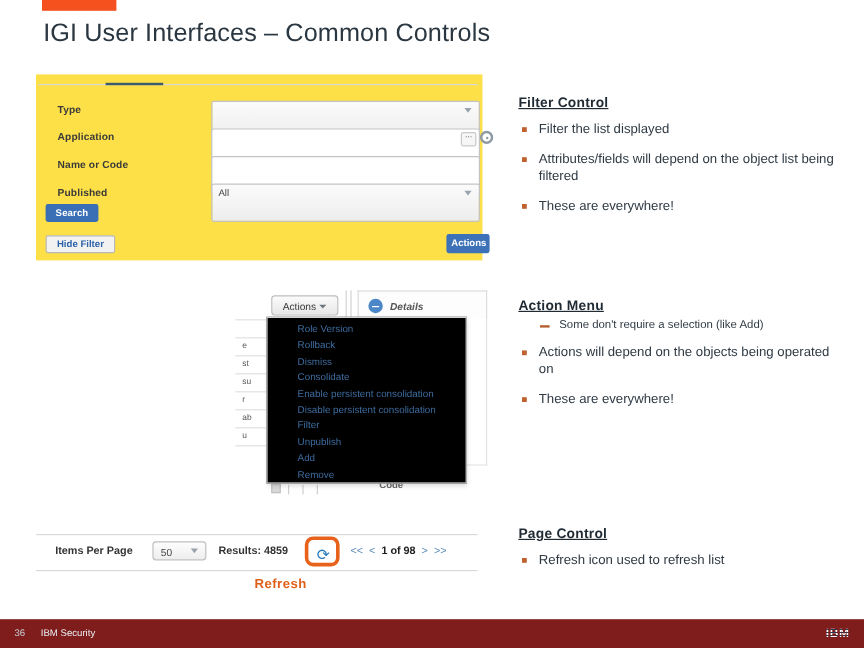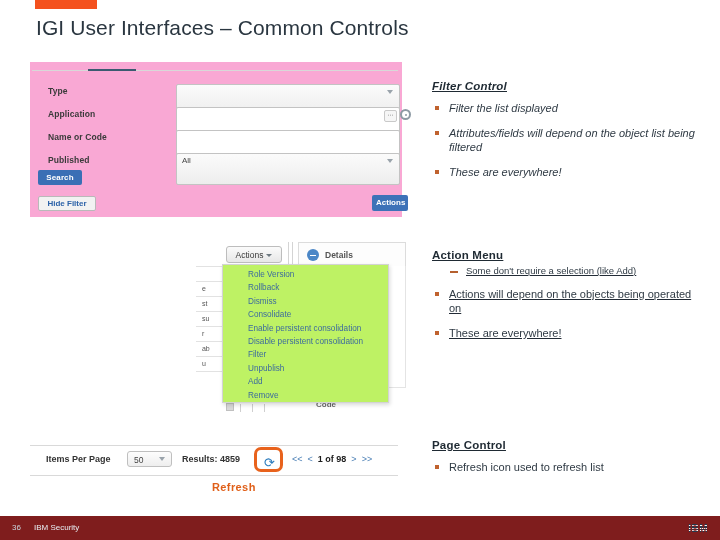--- a/index.html
+++ b/index.html
@@ -83,21 +83,21 @@
     background: #b5602f;
   }
 
   
   .filter-panel {
     position: absolute;
     left: 30px;
     top: 62px;
     width: 372px;
     height: 155px;
-    background: #f9a8d4;
+    background: #fde047;
   }
   .tabline {
     position: absolute;
     left: 2px;
     top: 8px;
     width: 366px;
     height: 1px;
     background: #d8d8d8;
   }
   .tabline-active {
@@ -298,20 +298,21 @@
   .details-box {
     position: absolute;
     left: 102px;
     top: 2px;
     width: 108px;
     height: 24px;
     border: 1px solid #dcdcdc;
     border-bottom: none;
     box-sizing: border-box;
     background: #fdfdfd;
+    font-style: italic;
   }
   .collapse-ic {
     position: absolute;
     left: 8px;
     top: 6px;
     width: 12px; height: 12px;
     border-radius: 50%;
     background: #4b87c7;
   }
   .collapse-ic::after {
@@ -347,21 +348,21 @@
     font-size: 8px;
     font-weight: bold;
     color: #6b6b6b;
   }
   .dropdown {
     position: absolute;
     left: 26px;
     top: 24px;
     width: 167px;
     height: 139px;
-    background: #bef264;
+    background: #000000;
     border: 1px solid #d3d3d3;
     box-sizing: border-box;
     box-shadow: 1px 2px 4px rgba(0,0,0,0.15);
     padding-top: 3px;
   }
   .mitem {
     font-size: 8.2px;
     color: #3d6b9e;
     line-height: 13.4px;
     padding-left: 25px;
@@ -638,28 +639,28 @@
   <div class="pager">
     <span>&lt;&lt;</span>
     &nbsp;<span>&lt;</span>
     &nbsp;<b>1 of 98</b>
     &nbsp;<span>&gt;</span>
     &nbsp;<span>&gt;&gt;</span>
   </div>
 </div>
 <div class="refresh-cap">Refresh</div>
 
-<div class="rtext" style="top:80px;font-style:italic;">
+<div class="rtext" style="top:80px;">
   <div class="sec-head">Filter Control</div>
   <div class="bullet">Filter the list displayed</div>
   <div class="bullet">Attributes/fields will depend on the object list being filtered</div>
   <div class="bullet">These are everywhere!</div>
 </div>
 
-<div class="rtext" style="top:249px;text-decoration:underline;">
+<div class="rtext" style="top:249px;">
   <div class="sec-head">Action Menu</div>
   <div class="bullet sub">Some don't require a selection (like Add)</div>
   <div class="bullet">Actions will depend on the objects being operated on</div>
   <div class="bullet">These are everywhere!</div>
 </div>
 
 <div class="rtext" style="top:439px;">
   <div class="sec-head">Page Control</div>
   <div class="bullet">Refresh icon used to refresh list</div>
 </div>

